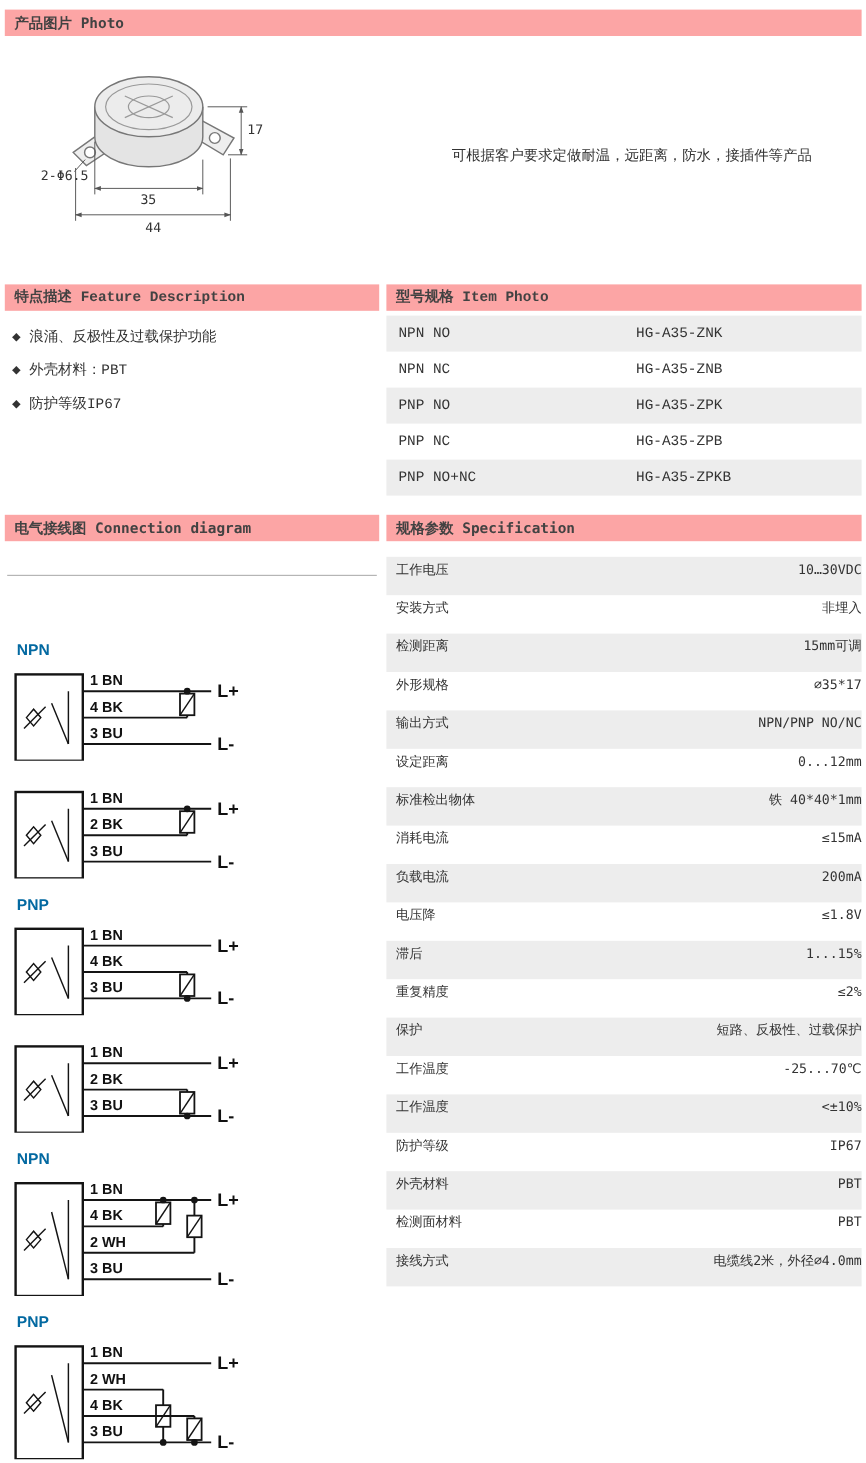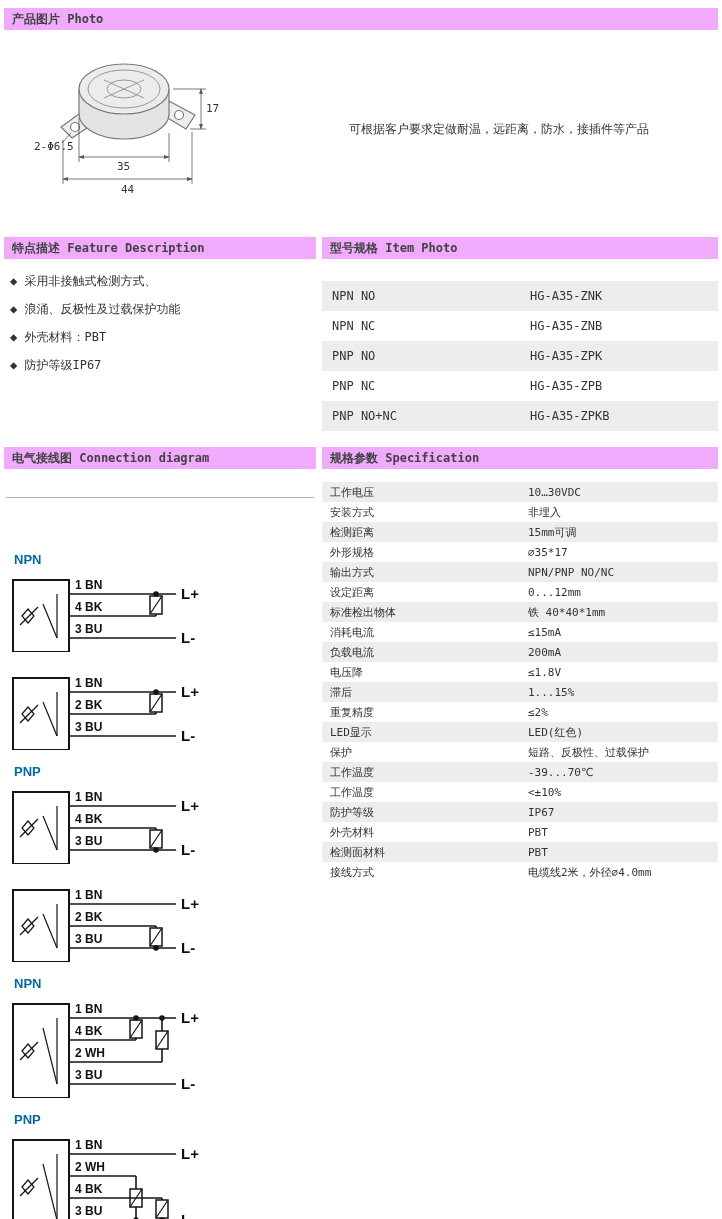--- a/index.html
+++ b/index.html
@@ -1,40 +1,40 @@
 <!DOCTYPE html>
 <html><head>
 <meta charset="utf-8">
 <style>
   html,body{margin:0;padding:0;}
   body{width:722px;height:1219px;background:#fff;overflow:hidden;
        font-family:"DejaVu Sans Mono","DejaVu Sans","Liberation Sans",sans-serif;
        color:#333;position:relative;}
   .page{padding:8px 4px 0 4px;}
-  .bar{background:#f0abfc;color:#424242;font-weight:bold;font-size:12px;
+  .bar{background:#fca5a5;color:#424242;font-weight:bold;font-size:12px;
        padding:4px 8px;line-height:14px;}
   .photo-row{display:flex;height:197px;padding:14px 10px 0 30px;box-sizing:border-box;}
   .drawing-wrap{width:305px;flex:none;}
-  .photo-note{flex:1;padding:76px 4px 0 10px;font-size:12px;line-height:18px;}
+  .photo-note{flex:1;padding:76px 4px 0 10px;font-size:12px;line-height:18px;text-align:center;}
   .two-col{display:flex;gap:6px;align-items:flex-start;}
   .col-left{width:312px;flex:none;}
   .col-right{flex:1;min-width:0;}
-  .sec2{margin-top:10px;}
+  .sec2{margin-top:10px;font-family:Liberation Mono, monospace;}
   .sec3{margin-top:16px;}
   .features{margin:13px 4px 0 6px;font-size:12px;line-height:19px;}
   .feature-item{margin-bottom:9px;}
   table{border-collapse:collapse;width:100%;}
-  .item-table{margin-top:22px;font-size:12px;}
+  .item-table{margin-top:4px;font-size:12px;}
   .item-table td{height:30px;padding:0 10px;}
   .item-table tr:nth-child(odd){background:#ededed;}
   .item-table td.code{width:50%;}
   .spec-table{margin-top:13px;font-size:11px;}
-  .spec-table td{height:20px;padding:0 0 0 8px;}
+  .spec-table td{height:20px;padding:0 0 12px 8px;}
   .spec-table tr:nth-child(odd){background:#ededed;}
-  .spec-table td.val{width:50%;}
+  .spec-table td.val{width:50%;text-align:right;}
   .divider{border-top:1px solid #b5b5b5;margin:28px 2px 0 2px;}
   .diagrams{padding-left:4px;}
   .diag-title{font-family:"Liberation Sans",sans-serif;font-weight:bold;font-size:13px;
               color:#0369a1;margin:10px 0 2px 6px;height:16px;}
   .diag-title.first{margin-top:54px;}
   .diag{margin-top:0;}
   .diag + .diag{margin-top:12px;}
   svg text.wl{font-family:"Liberation Sans",sans-serif;font-weight:bold;font-size:12px;fill:#111;}
   svg text.rl{font-family:"Liberation Sans",sans-serif;font-weight:bold;font-size:15px;fill:#111;}
   svg text.dim{font-family:"DejaVu Sans Mono","DejaVu Sans",monospace;font-size:11px;fill:#333;}
@@ -81,21 +81,20 @@
       </svg>
     </div>
     <div class="photo-note">可根据客户要求定做耐温，远距离，防水，接插件等产品</div>
   </div>
 
   <div class="two-col sec2">
     <div class="col-left">
       <div class="bar">特点描述 Feature Description</div>
       <div class="features" id="feature-list">
           <div class="feature-item">
-            <div>◆ 采用非接触式检测方式、</div>
           </div>
           <div class="feature-item">
             <div>◆ 浪涌、反极性及过载保护功能</div>
           </div>
           <div class="feature-item">
             <div>◆ 外壳材料：PBT</div>
           </div>
           <div class="feature-item">
             <div>◆ 防护等级IP67</div>
           </div>
@@ -313,30 +312,26 @@
             </tr>
             <tr>
               <td>滞后</td>
               <td class="val">1...15%</td>
             </tr>
             <tr>
               <td>重复精度</td>
               <td class="val">≤2%</td>
             </tr>
             <tr>
-              <td>LED显示</td>
-              <td class="val">LED(红色)</td>
-            </tr>
-            <tr>
               <td>保护</td>
               <td class="val">短路、反极性、过载保护</td>
             </tr>
             <tr>
               <td>工作温度</td>
-              <td class="val">-39...70℃</td>
+              <td class="val">-25...70℃</td>
             </tr>
             <tr>
               <td>工作温度</td>
               <td class="val">&lt;±10%</td>
             </tr>
             <tr>
               <td>防护等级</td>
               <td class="val">IP67</td>
             </tr>
             <tr>

